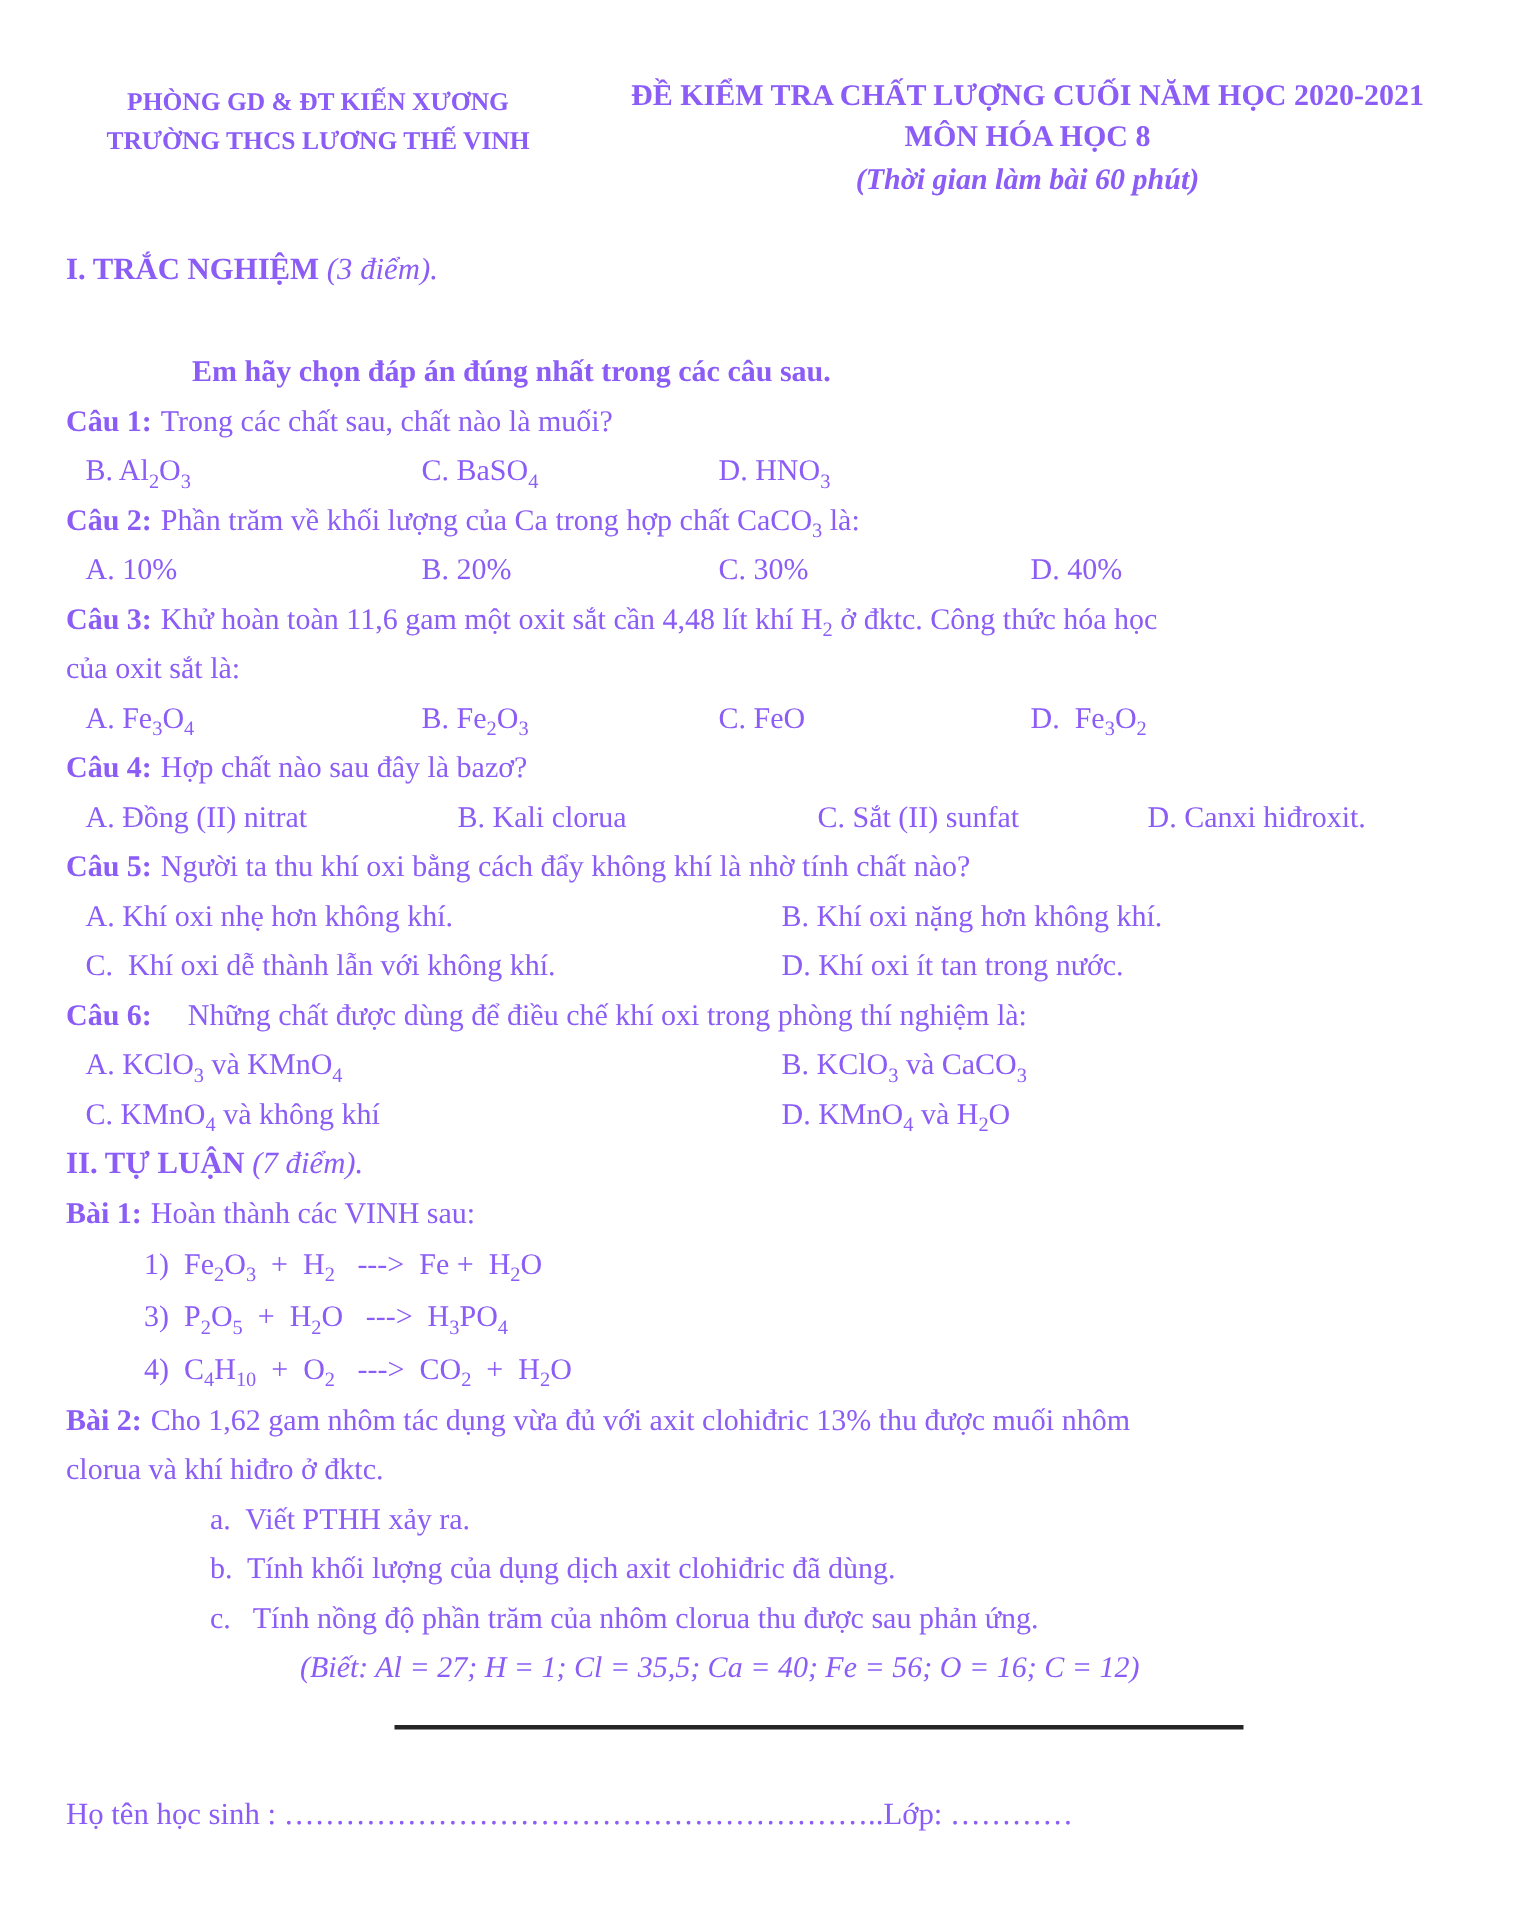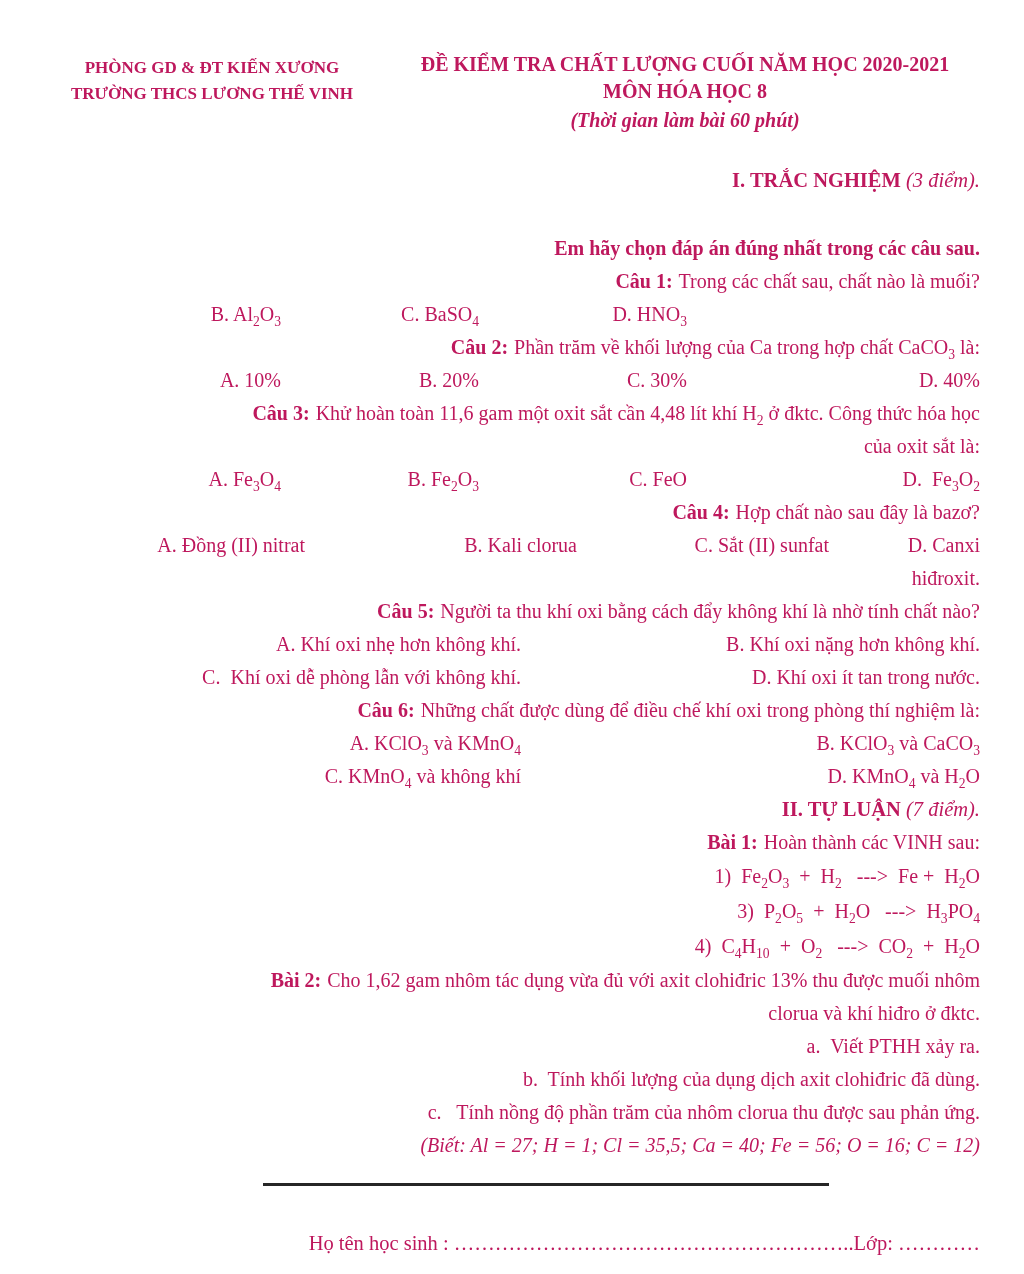--- a/index.html
+++ b/index.html
@@ -1,20 +1,20 @@
 <!DOCTYPE html>
 <html><head>
 <meta charset="utf-8">
 <style>
   html,body{margin:0;padding:0;background:#fff;}
   .page{
     position:relative;
     width:1024px;height:1274px;
     background:#ffffff;
-    color:#be185d;
+    color:#8b5cf6;
     font-family:"Liberation Serif","DejaVu Serif",serif;
     font-size:20px;
     line-height:33px;
     padding:50px 44px 0 44px;
     box-sizing:border-box;
     overflow:hidden;
   }
   [data-bind]{white-space:pre-wrap;}
   sub{font-size:68%;line-height:0;}
 
@@ -25,29 +25,29 @@
     font-weight:bold;font-size:17px;line-height:26px;
     padding-top:5px;
   }
   .header-right{flex:1;text-align:center;font-weight:bold;padding-left:10px;}
   .ht1{font-size:20px;line-height:28px;}
   .ht2{font-size:20px;line-height:27px;}
   .ht3{font-size:20px;line-height:30px;font-style:italic;}
   .ht3 span{}
 
   
-  .main{margin-top:29px;text-align:right;}
+  .main{margin-top:29px;}
   .sec-title{font-size:20.5px;}
   .sec-title .pts{font-style:italic;font-weight:normal;}
   .instruction{font-weight:bold;padding-left:84px;margin-top:35px;}
   .qline b{margin-right:6px;}
-  .qline.sp b{margin-right:6px;}
+  .qline.sp b{margin-right:24px;}
   .opts{padding-left:13px;display:grid;}
   .opts4 {grid-template-columns:224px 198px 208px 1fr;}
-  .opts4b{grid-template-columns:248px 240px 220px 1fr;gap:32px;}
+  .opts4b{grid-template-columns:248px 240px 220px 1fr;}
   .opts2 {grid-template-columns:464px 1fr;}
   .eq{padding-left:52px;line-height:35px;}
   .item{padding-left:96px;}
   .note{padding-left:156px;font-style:italic;}
   .divider{
     width:566px;height:0;
     border-top:3px solid #262626;
     margin:21px 0 0 219px;
   }
   .footer{margin-top:41px;font-size:20.5px;}
@@ -118,21 +118,21 @@
     </div>
 
     <div class="qline">
       <b data-bind="mc.q5.label">Câu 5:</b><span data-bind="mc.q5.text">Người ta thu khí oxi bằng cách đẩy không khí là nhờ tính chất nào?</span>
     </div>
     <div class="opts opts2">
       <span data-bind="mc.q5.a">A. Khí oxi nhẹ hơn không khí.</span>
       <span data-bind="mc.q5.b">B. Khí oxi nặng hơn không khí.</span>
     </div>
     <div class="opts opts2">
-      <span data-bind="mc.q5.c">C.  Khí oxi dễ phòng lẫn với không khí.</span>
+      <span data-bind="mc.q5.c">C.  Khí oxi dễ thành lẫn với không khí.</span>
       <span data-bind="mc.q5.d">D. Khí oxi ít tan trong nước.</span>
     </div>
 
     <div class="qline sp">
       <b data-bind="mc.q6.label">Câu 6:</b><span data-bind="mc.q6.text">Những chất được dùng để điều chế khí oxi trong phòng thí nghiệm là:</span>
     </div>
     <div class="opts opts2">
       <span data-bind="mc.q6.a">A. KClO<sub>3</sub> và KMnO<sub>4</sub></span>
       <span data-bind="mc.q6.b">B. KClO<sub>3</sub> và CaCO<sub>3</sub></span>
     </div>

